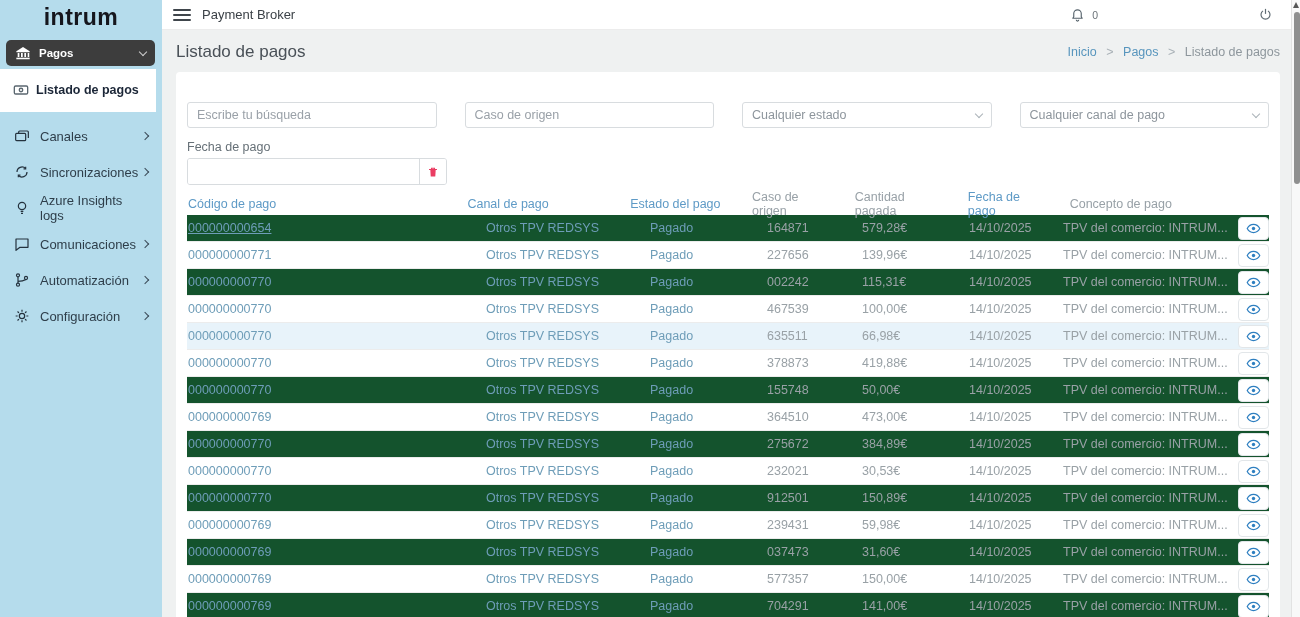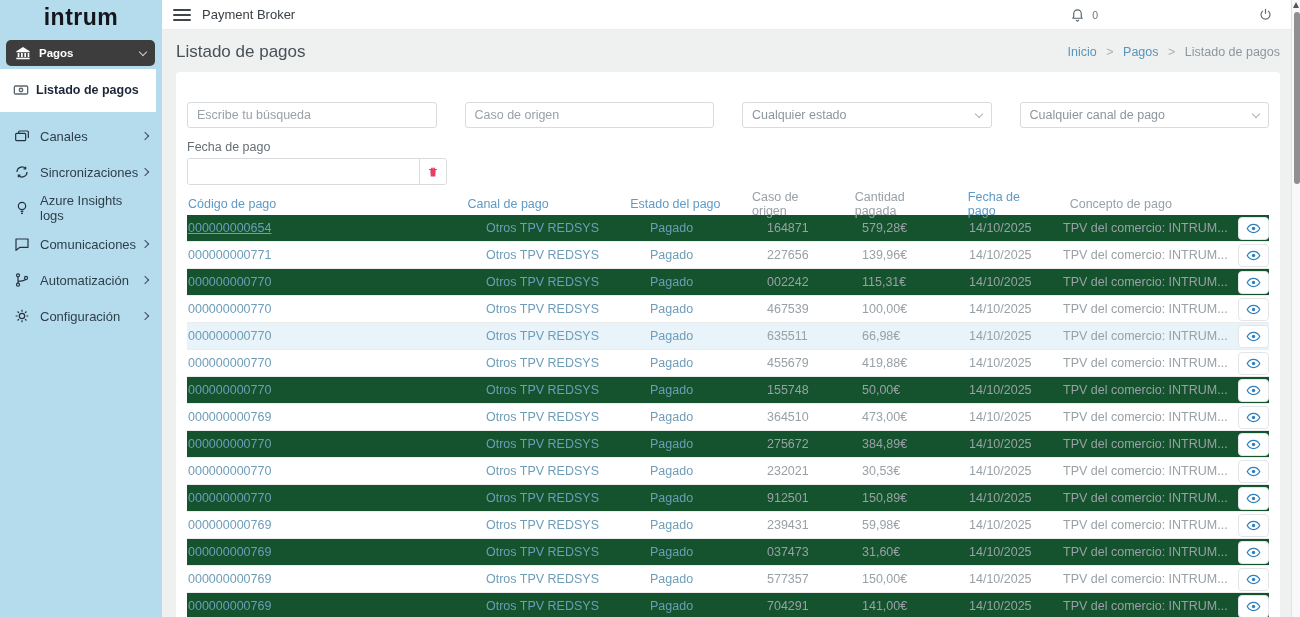--- a/index.html
+++ b/index.html
@@ -344,21 +344,21 @@
           <circle cx="12" cy="12" r="2.7" fill="#2e7fc0"></circle>
         </svg>
       </button>
     </div>
   </div>
 
   <div class="tr">
     <div class="td c-codigo"><a class="code-link">000000000770</a></div>
     <div class="td c-canal blue-val">Otros TPV REDSYS</div>
     <div class="td c-estado blue-val">Pagado</div>
-    <div class="td c-caso gray-val">455679</div>
+    <div class="td c-caso gray-val">378873</div>
     <div class="td c-cantidad gray-val">419,88€</div>
     <div class="td c-fecha gray-val">14/10/2025</div>
     <div class="td c-concepto gray-val">TPV del comercio: INTRUM...</div>
     <div class="td c-action">
       <button class="eye-btn">
         <svg viewBox="0 0 24 24" width="15" height="15">
           <path d="M2 12s3.5-6.5 10-6.5S22 12 22 12s-3.5 6.5-10 6.5S2 12 2 12z" fill="none" stroke="#2e7fc0" stroke-width="2"></path>
           <circle cx="12" cy="12" r="2.7" fill="#2e7fc0"></circle>
         </svg>
       </button>

